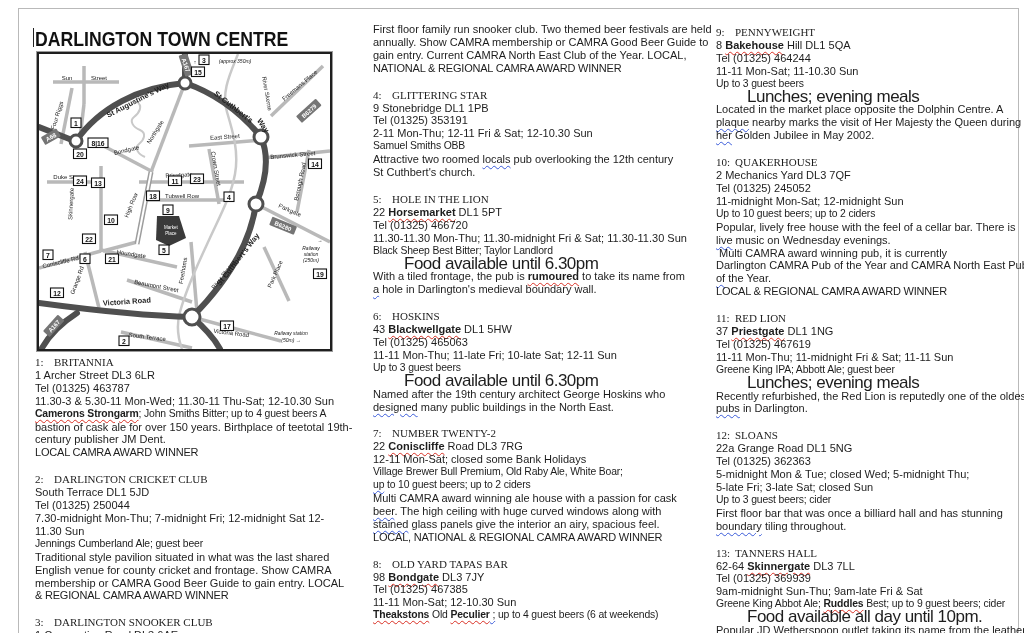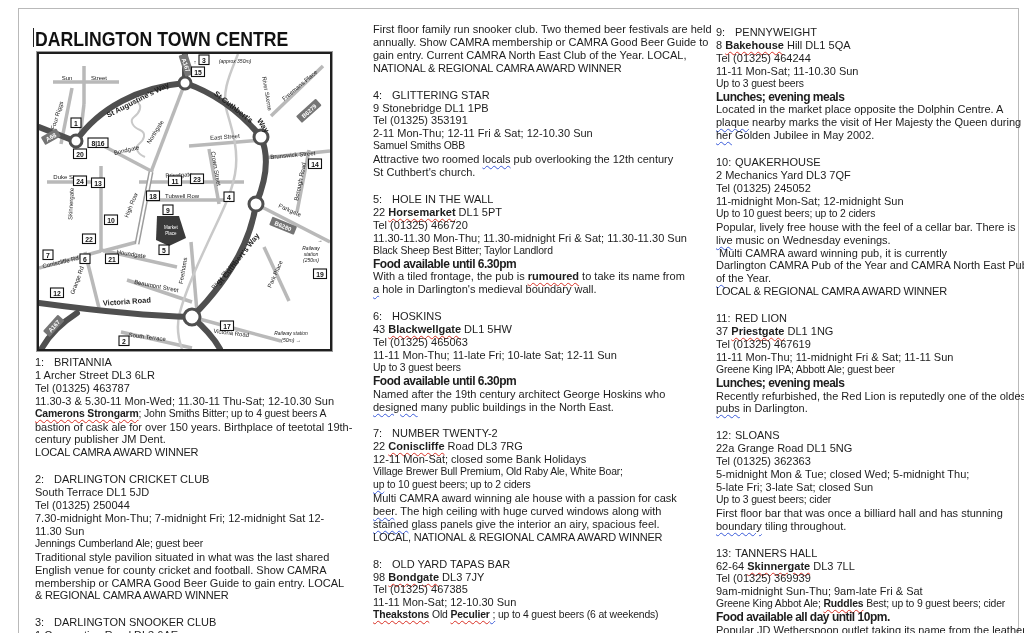--- a/index.html
+++ b/index.html
@@ -30,24 +30,24 @@
   .badge-text{fill:#fff;font-size:6px;font-weight:bold;text-anchor:middle;}
   .mk-rect{fill:#fff;stroke:#111;stroke-width:1.1;}
   .mk-text{font-size:6.8px;font-weight:bold;fill:#111;text-anchor:middle;}
 
   .col{position:absolute;}
   #col1{left:35px;top:356px;width:320px;}
   #col2{left:373px;top:23px;width:295px;}
   #col3{left:716px;top:26px;width:300px;}
   .entry{margin:0 0 14px 0;}
   .line{white-space:pre;line-height:12.9px;font-size:11px;}
-  .h{font-size:11px;}
+  .h{font-size:11px;font-family:Liberation Serif, serif;}
   .hn{display:inline-block;min-width:19px;}
   .beer{font-size:10.4px;letter-spacing:-0.15px;}
-  .bl{font-weight:bold;letter-spacing:-0.5px;font-size:12px;}
+  .bl{font-weight:normal;letter-spacing:-0.5px;font-size:17px;margin-left:31px;}
   .aw{font-size:11px;letter-spacing:-0.2px;}
   .sp{text-decoration:underline wavy #d93025;text-decoration-thickness:1px;text-underline-offset:2px;font-weight:bold;}
   .gr{text-decoration:underline wavy #3a5bd9;text-decoration-thickness:1px;text-underline-offset:2px;}
 </style>
 </head>
 <body>
 
 <div class="frame" id="frame-top"></div>
 <div class="frame" id="frame-left"></div>
 <div class="frame" id="frame-right"></div>
@@ -287,21 +287,21 @@
       <div class="line aw"><span>LOCAL CAMRA AWARD WINNER</span></div>
     </div>
     <div class="entry">
       <div class="line h"><span class="hn">2:</span><span>DARLINGTON CRICKET CLUB</span></div>
       <div class="line "><span>South Terrace DL1 5JD</span></div>
       <div class="line "><span>Tel (01325) 250044</span></div>
       <div class="line "><span>7.30-midnight Mon-Thu; 7-midnight Fri; 12-midnight Sat 12-</span></div>
       <div class="line "><span>11.30 Sun</span></div>
       <div class="line beer"><span>Jennings Cumberland Ale; guest beer</span></div>
       <div class="line "><span>Traditional style pavilion situated in what was the last shared</span></div>
-      <div class="line "><span>English venue for county cricket and football. Show CAMRA</span></div>
+      <div class="line "><span>English venue for county cricket and frontage. Show CAMRA</span></div>
       <div class="line "><span>membership or CAMRA Good Beer Guide to gain entry. LOCAL</span></div>
       <div class="line aw"><span>&amp; REGIONAL CAMRA AWARD WINNER</span></div>
     </div>
     <div class="entry">
       <div class="line h"><span class="hn">3:</span><span>DARLINGTON SNOOKER CLUB</span></div>
       <div class="line "><span>1 Corporation Road DL3 6AE</span></div>
     </div>
   </div>
 <div class="col" id="col2">
     <div class="entry">
@@ -313,21 +313,21 @@
     <div class="entry">
       <div class="line h"><span class="hn">4:</span><span>GLITTERING STAR</span></div>
       <div class="line "><span>9 Stonebridge DL1 1PB</span></div>
       <div class="line "><span>Tel (01325) 353191</span></div>
       <div class="line "><span>2-11 Mon-Thu; 12-11 Fri &amp; Sat; 12-10.30 Sun</span></div>
       <div class="line beer"><span>Samuel Smiths OBB</span></div>
       <div class="line "><span>Attractive two roomed </span><span class="gr">locals</span><span> pub overlooking the 12th century</span></div>
       <div class="line "><span>St Cuthbert's church.</span></div>
     </div>
     <div class="entry">
-      <div class="line h"><span class="hn">5:</span><span>HOLE IN THE WALL</span></div>
+      <div class="line h"><span class="hn">5:</span><span>HOLE IN THE LION</span></div>
       <div class="line "><span>22 </span><span class="sp">Horsemarket</span><span> DL1 5PT</span></div>
       <div class="line "><span>Tel (01325) 466720</span></div>
       <div class="line "><span>11.30-11.30 Mon-Thu; 11.30-midnight Fri &amp; Sat; 11.30-11.30 Sun</span></div>
       <div class="line beer"><span>Black Sheep Best Bitter; Taylor Landlord</span></div>
       <div class="line bl"><span>Food available until 6.30pm</span></div>
       <div class="line "><span>With a tiled frontage, the pub is </span><span class="sp">rumoured</span><span> to take its name from</span></div>
       <div class="line "><span class="gr">a</span><span> hole in Darlington's medieval boundary wall.</span></div>
     </div>
     <div class="entry">
       <div class="line h"><span class="hn">6:</span><span>HOSKINS</span></div>

